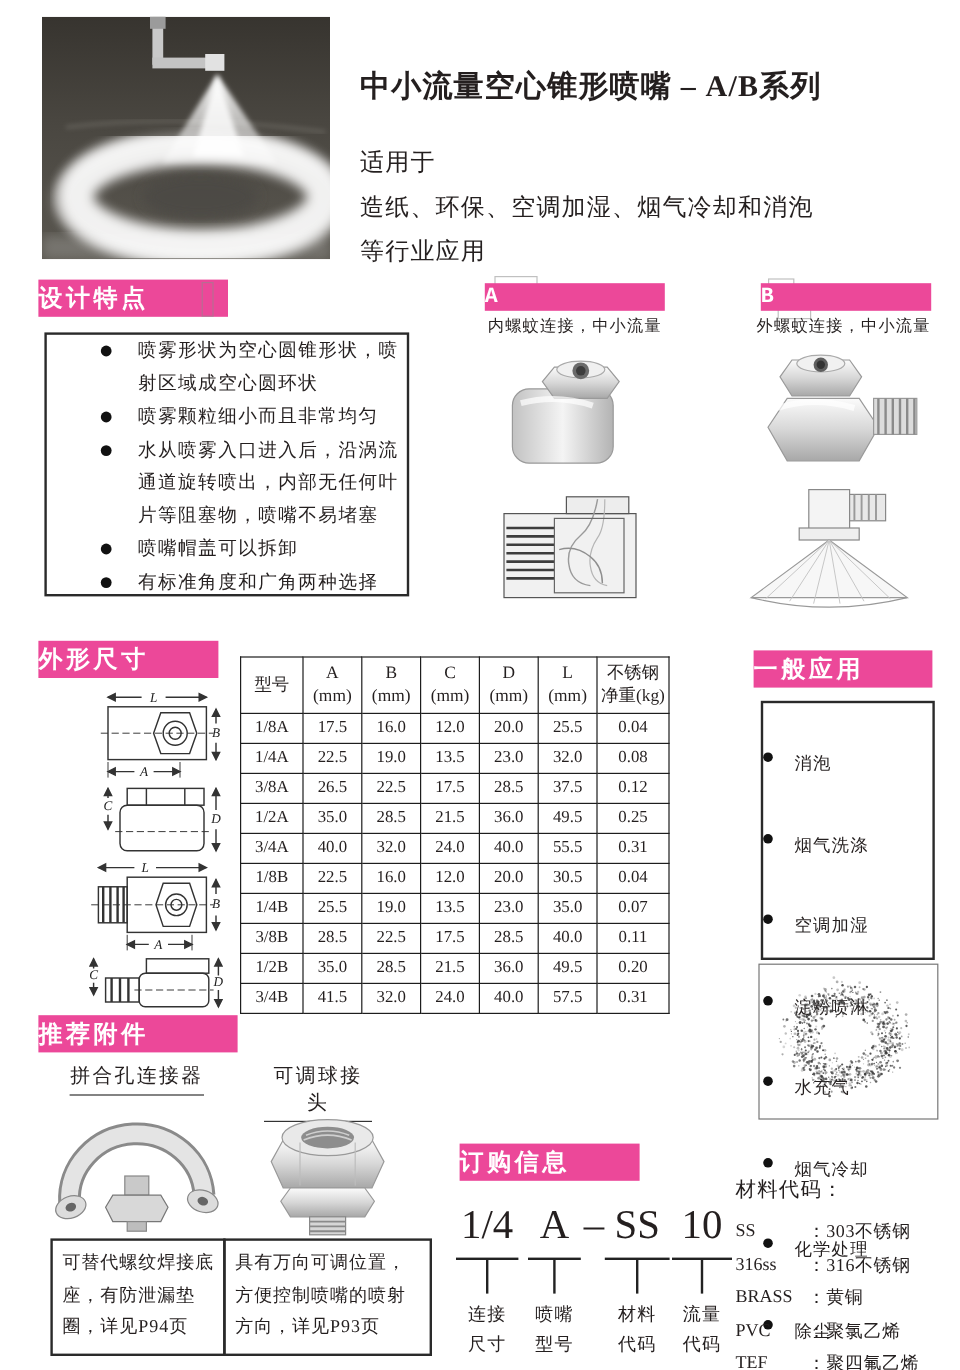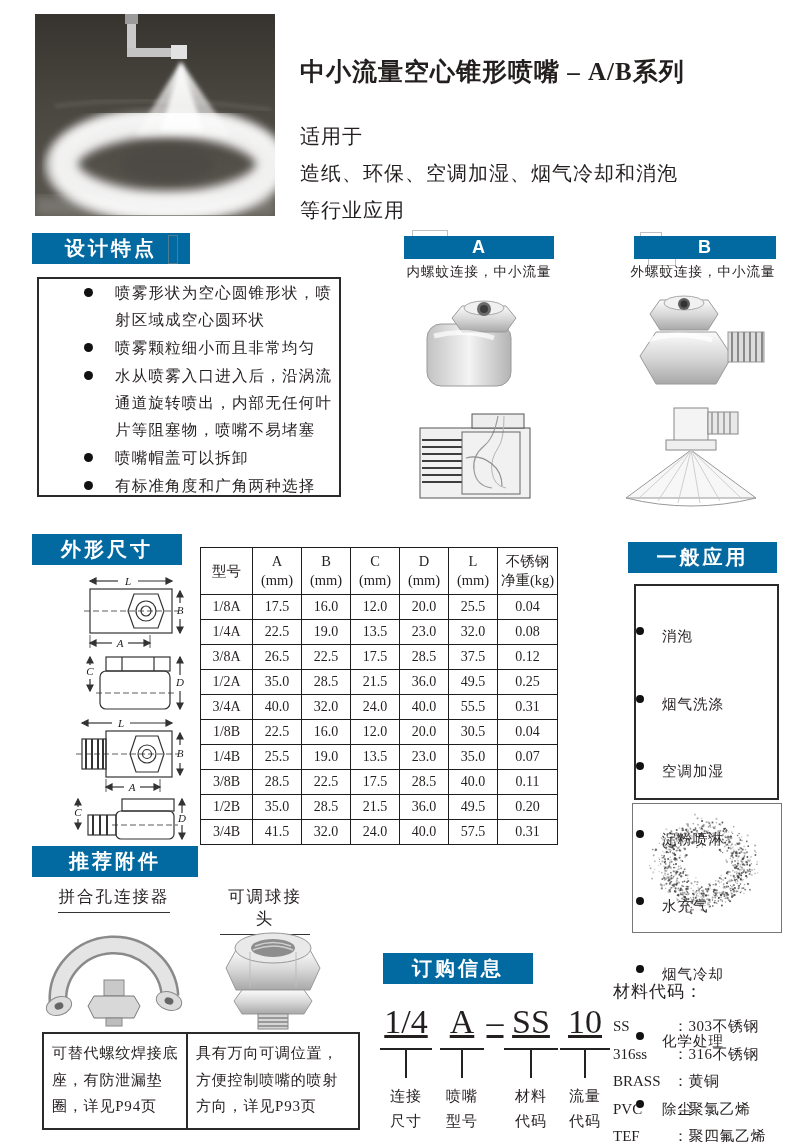--- a/index.html
+++ b/index.html
@@ -1,21 +1,21 @@
 <!DOCTYPE html>
 <html><head>
 <meta charset="utf-8">
 <style>
   html,body{margin:0;padding:0;background:#fff;}
   .page{position:relative;width:800px;height:1142px;background:#fff;overflow:hidden;
         font-family:"Liberation Serif","DejaVu Serif",serif;color:#241f1f;}
   .abs{position:absolute;}
   
-  .bar{position:absolute;background:#0369a1;color:#fff;display:flex;align-items:center;justify-content:center;
-       font-family:Liberation Sans, sans-serif;font-weight:bold;letter-spacing:3px;}
+  .bar{position:absolute;background:#ec4899;color:#fff;display:flex;align-items:center;justify-content:flex-start;
+       font-family:Liberation Mono, monospace;font-weight:bold;letter-spacing:3px;}
   .bar-cn{font-size:20px;height:31px;}
   .bar-ab{font-size:18px;height:23px;letter-spacing:1px;}
   .wm{position:absolute;border:1px solid #8d8d8d;opacity:.55;background:transparent;}
   
   .title{position:absolute;left:300px;top:55px;width:480px;font-size:25px;font-weight:bold;letter-spacing:1px;}
   .subtitle{position:absolute;left:300px;top:118px;width:480px;font-size:20px;line-height:37px;letter-spacing:1px;}
   
   .frame{position:absolute;border:2px solid #2a2a2a;background:#fff;}
   ul.blist{list-style:none;margin:0;padding:0;}
   ul.blist li{display:flex;align-items:flex-start;}
@@ -31,21 +31,21 @@
   .caption{position:absolute;text-align:center;font-size:13.5px;letter-spacing:1px;}
   
   table.dim{position:absolute;left:200px;top:547px;border-collapse:collapse;table-layout:fixed;}
   table.dim th,table.dim td{border:1px solid #1d1d1d;text-align:center;vertical-align:middle;padding:0;}
   table.dim th{height:46px;font-weight:normal;font-size:14.5px;line-height:19px;}
   table.dim td{height:24px;font-size:14px;}
   
   .acc-name{position:absolute;font-size:16.5px;letter-spacing:2px;border-bottom:1px solid #333;padding-bottom:4px;text-align:center;}
   .desc-box{position:absolute;border:2px solid #2a2a2a;font-size:15px;line-height:26.5px;letter-spacing:.8px;padding:6px 6px 4px 8px;}
   
-  .code-part{position:absolute;text-align:center;text-decoration:underline;}
+  .code-part{position:absolute;text-align:center;}
   .code-big{font-size:34px;height:44px;line-height:44px;}
   .u{border-bottom:2px solid #222;position:absolute;left:0;right:0;top:48px;}
   .tick{position:absolute;width:2px;height:28px;background:#222;top:50px;left:50%;margin-left:-1px;}
   .code-lbl{position:absolute;top:84px;left:-12px;right:-12px;font-size:15px;line-height:25px;letter-spacing:1px;text-align:center;}
   .mat-hdr{font-size:17px;letter-spacing:1px;}
   .mat-row{display:flex;font-size:15px;height:27.5px;align-items:center;}
   .mat-code{width:60px;font-family:"Liberation Serif",serif;}
   .mat-val{letter-spacing:.5px;}
   svg text{font-family:"Liberation Serif",serif;}
 </style>

